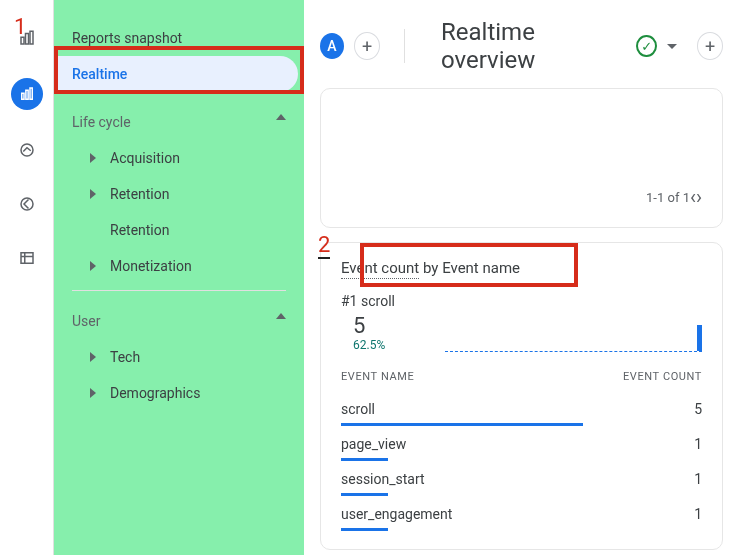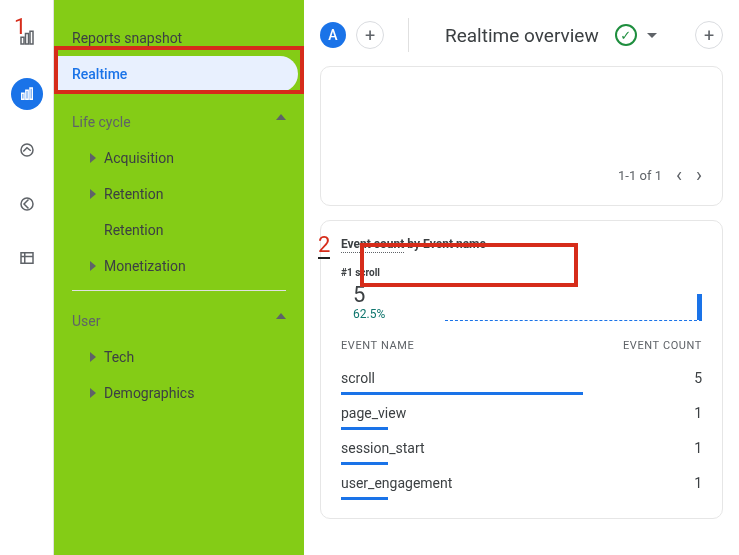--- a/index.html
+++ b/index.html
@@ -33,21 +33,21 @@
   .rail-icon.active {
     background: #1a73e8;
     color: #fff;
     width: 32px; height: 32px;
   }
   .rail-icon svg { width: 18px; height: 18px; }
 
   .sidebar {
     width: 250px;
     padding: 20px 0;
-    background: #84cc16;
+    background: #86efac;
   }
   .side-item {
     padding: 10px 18px;
     font-size: 14px;
     color: #3c4043;
     cursor: pointer;
   }
   .side-item.selected {
     background: #e8f0fe;
     color: #1a73e8;
@@ -61,21 +61,21 @@
     font-size: 14px;
     display: flex;
     justify-content: space-between;
     align-items: flex-start;
     margin-top: 8px;
   }
   .side-sub {
     padding: 10px 18px 10px 36px;
     display: flex;
     align-items: center;
-    gap: 8px;
+    gap: 14px;
     color: #3c4043;
     cursor: pointer;
     font-size: 14px;
   }
   .caret {
     width: 0; height: 0;
     border-top: 5px solid transparent;
     border-bottom: 5px solid transparent;
     border-left: 6px solid #5f6368;
   }
@@ -112,21 +112,21 @@
     width: 28px; height: 28px;
     border: 1px solid #dadce0;
     border-radius: 50%;
     background: #fff;
     display: flex; align-items: center; justify-content: center;
     color: #5f6368;
     cursor: pointer;
     font-size: 18px;
   }
   .title {
-    font-size: 19px;
+    font-size: 24px;
     color: #3c4043;
     margin-left: 26px;
     margin-right: 6px;
   }
   .vdiv { width: 1px; height: 34px; background: #e0e0e0; margin-left: 14px; }
   .check-circle {
     width: 22px; height: 22px;
     border: 2px solid #1e8e3e;
     border-radius: 50%;
     color: #1e8e3e;
@@ -149,38 +149,37 @@
   }
   .card1 {
     height: 140px;
     display: flex;
     flex-direction: column;
     justify-content: flex-end;
   }
   .pager {
     display: flex;
     align-items: center;
-    gap: 14px;
+    gap: 0;
     justify-content: flex-end;
     color: #5f6368;
     font-size: 13px;
   }
   .pager .arrow { font-size: 20px; cursor: pointer; color: #5f6368; }
 
   .card2-title {
-    font-size: 12px;
+    font-size: 15px;
     color: #3c4043;
     margin-bottom: 10px;
-    font-weight: bold;
   }
   .card2-title .under {
     border-bottom: 1px dotted #5f6368;
     padding-bottom: 1px;
   }
-  .rank { font-size: 10px; margin-top: 16px; font-weight: bold; }
+  .rank { font-size: 14px; margin-top: 16px; }
   .bignum { font-size: 22px; padding-left: 12px; margin-top: 4px; }
   .pct { font-size: 12px; color: #0f766e; padding-left: 12px; }
   .sparkrow {
     display: flex; align-items: flex-end; gap: 30px;
     margin-bottom: 6px;
   }
   .spark {
     flex: 1;
     height: 28px;
     border-bottom: 1px dashed #1a73e8;

